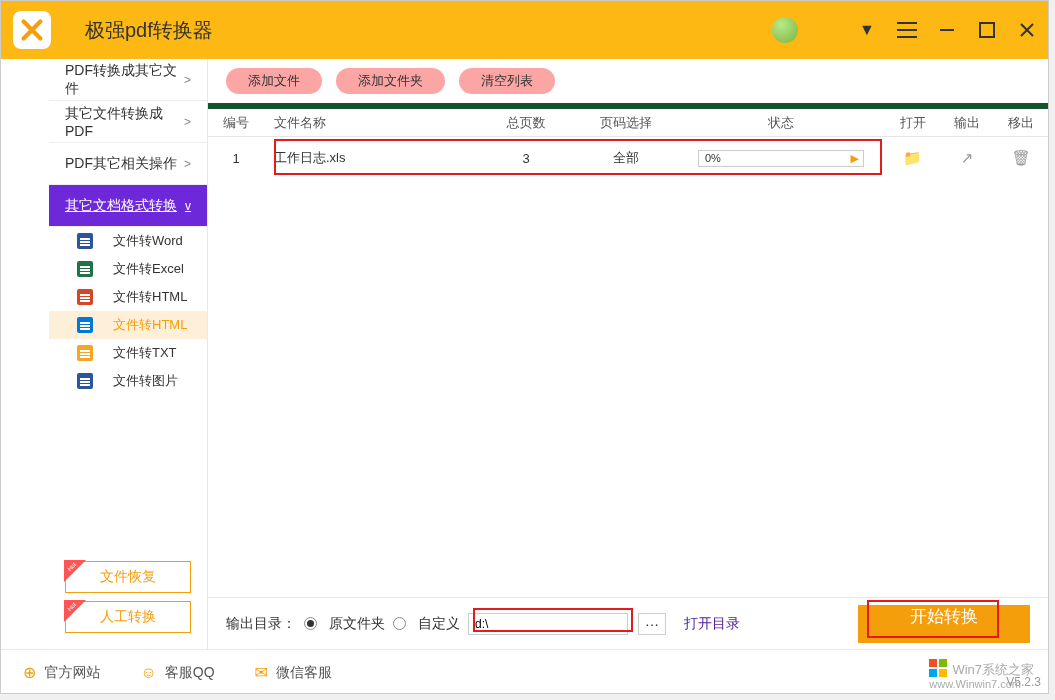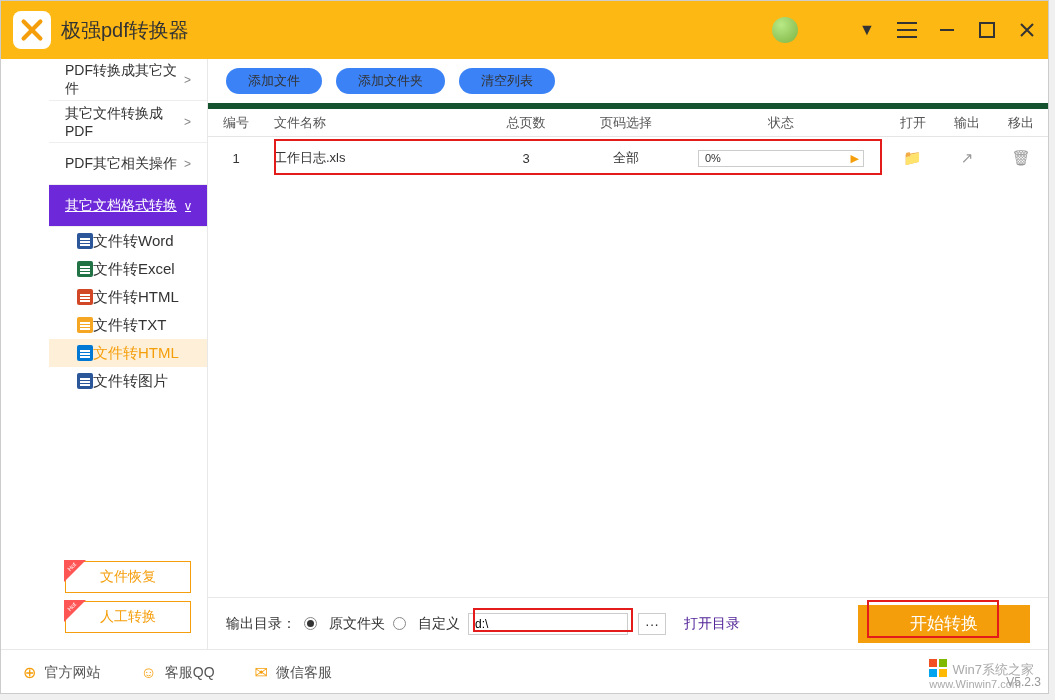--- a/index.html
+++ b/index.html
@@ -1,54 +1,54 @@
 <!DOCTYPE html>
 <html><head>
 <meta charset="utf-8">
 <style>
 * { margin: 0; padding: 0; box-sizing: border-box; font-family: "Microsoft YaHei", sans-serif; }
 body { background: #f0f0f0; width: 1055px; height: 700px; overflow: hidden; position: relative; }
 
 .window { width: 1049px; height: 694px; border: 1px solid #ccc; background: #fff; position: relative; }
 
-.titlebar { height: 58px; background: linear-gradient(to bottom, #fdb813, #fdb813); display: flex; align-items: center; padding: 0 12px; position: relative; }
+.titlebar { height: 58px; background: linear-gradient(to bottom, #fdb813, #fdb813); display: flex; align-items: center; padding: 0 12px; position: relative; gap: 24px; }
 .logo { width: 38px; height: 38px; background: #fff; border-radius: 8px; display: flex; align-items: center; justify-content: center; margin-right: 10px; }
 .logo svg { width: 28px; height: 28px; }
 .app-title { font-size: 20px; color: #333; font-weight: 400; }
 .title-controls { position: absolute; right: 10px; top: 0; height: 58px; display: flex; align-items: center; gap: 18px; }
 .ctrl-icon { width: 22px; height: 22px; display: flex; align-items: center; justify-content: center; cursor: pointer; color: #333; }
 .avatar { width: 26px; height: 26px; border-radius: 50%; background: radial-gradient(circle at 35% 30%, #b8e986, #7cb342); margin-right: 40px; }
 
 .main-area { display: flex; height: 590px; }
 
 .sidebar { width: 204px; border-right: 1px solid #e8e8e8; display: flex; flex-direction: column; margin-left: 48px; }
 .side-category { height: 42px; padding: 0 16px; display: flex; align-items: center; justify-content: space-between; font-size: 14px; color: #333; border-bottom: 1px solid #eee; cursor: pointer; }
 .side-category.active { background: #6d28d9; color: #fff; text-decoration: underline; }
 .chevron { font-size: 12px; color: #888; }
 .side-category.active .chevron { color: #fff; }
 .sub-list { background: #fff; }
-.sub-item { height: 28px; padding: 0 16px 0 28px; display: flex; align-items: center; font-size: 15px; color: #333; gap: 0; cursor: pointer; }
+.sub-item { height: 28px; padding: 0 16px 0 28px; display: flex; align-items: center; font-size: 13px; color: #333; gap: 20px; cursor: pointer; }
 .sub-item.selected { background: #fef0d8; color: #f59e0b; }
 .file-icon { width: 16px; height: 16px; border-radius: 2px; }
 .ic-word { background: #2b579a; }
 .ic-excel { background: #217346; }
 .ic-ppt { background: #d24726; }
 .ic-html { background: #0078d4; }
 .ic-txt { background: #f5a623; }
 .ic-img { background: #2b579a; }
 .file-icon::after { content: ""; display: block; width: 10px; height: 2px; background: #fff; position: relative; top: 5px; left: 3px; box-shadow: 0 3px 0 #fff, 0 6px 0 #fff; }
 
 .side-bottom { margin-top: auto; padding: 0 16px 8px; }
 .side-btn { height: 32px; border: 1px solid #f59e0b; color: #f59e0b; display: flex; align-items: center; justify-content: center; font-size: 14px; margin-bottom: 8px; cursor: pointer; position: relative; background: #fff; }
 .hot-badge { position: absolute; left: -2px; top: -2px; width: 22px; height: 22px; }
 .hot-badge svg { width: 22px; height: 22px; }
 
 .content { flex: 1; display: flex; flex-direction: column; }
 .toolbar { height: 44px; padding: 8px 18px; display: flex; gap: 14px; align-items: center; }
-.tool-btn { height: 26px; padding: 0 22px; border-radius: 13px; background: #3b82f6; color: #333; font-size: 13px; display: flex; align-items: center; cursor: pointer; }
+.tool-btn { height: 26px; padding: 0 22px; border-radius: 13px; background: #fca5a5; color: #333; font-size: 13px; display: flex; align-items: center; cursor: pointer; }
 
 .table-area { flex: 1; position: relative; }
 .table-head { height: 34px; display: flex; align-items: center; border-top: 6px solid #14532d; border-bottom: 1px solid #e5e5e5; font-size: 13px; color: #555; }
 .col-num { width: 56px; text-align: center; }
 .col-name { width: 212px; padding-left: 10px; }
 .col-pages { width: 100px; text-align: center; }
 .col-select { width: 100px; text-align: center; }
 .col-status { width: 210px; text-align: center; }
 .col-open { width: 54px; text-align: center; }
 .col-out { width: 54px; text-align: center; }
@@ -66,21 +66,21 @@
 .red-start { left: 866px; top: 599px; width: 132px; height: 38px; }
 
 .row-icon { color: #999; font-size: 15px; }
 
 .output-bar { height: 52px; border-top: 1px solid #e8e8e8; display: flex; align-items: center; padding: 0 18px; font-size: 14px; color: #333; gap: 8px; }
 .radio { width: 13px; height: 13px; border: 1px solid #888; border-radius: 50%; display: inline-flex; align-items: center; justify-content: center; margin-right: 4px; }
 .radio.checked::after { content: ""; width: 7px; height: 7px; background: #333; border-radius: 50%; }
 .path-input { width: 160px; height: 22px; border: 1px solid #ccc; padding: 0 6px; font-size: 12px; }
 .browse-btn { width: 28px; height: 22px; border: 1px solid #ccc; background: #fff; display: flex; align-items: center; justify-content: center; font-size: 14px; cursor: pointer; margin-left: 2px; }
 .open-dir { color: #4c1d95; font-size: 14px; margin-left: 10px; cursor: pointer; }
-.start-btn { margin-left: auto; width: 172px; height: 38px; background: #f59e0b; color: #fff; font-size: 17px; display: flex; align-items: center; justify-content: center; cursor: pointer; }
+.start-btn { margin-left: auto; width: 172px; height: 38px; background: #f59e0b; color: #fff; font-size: 17px; display: flex; align-items: flex-start; justify-content: center; cursor: pointer; }
 
 .footer { height: 46px; border-top: 1px solid #e8e8e8; display: flex; align-items: center; padding: 0 22px; gap: 40px; font-size: 14px; color: #555; position: relative; }
 .footer-item { display: flex; align-items: center; gap: 8px; cursor: pointer; }
 .footer-icon { color: #f59e0b; font-size: 16px; }
 .version { position: absolute; right: 7px; bottom: 6px; font-size: 12px; color: #999; }
 .watermark { position: absolute; right: 14px; bottom: 4px; font-size: 11px; color: #aaa; text-align: left; line-height: 1.2; }
 .watermark .brand { font-size: 13px; }
 .win-flag { display:inline-block; width:18px; height:18px; position:relative; top:3px; margin-right:2px; }
 </style>
 </head>
@@ -144,27 +144,27 @@
             <span>文件转Word</span>
           </div>
         <div class="sub-item">
             <span class="file-icon ic-excel"></span>
             <span>文件转Excel</span>
           </div>
         <div class="sub-item">
             <span class="file-icon ic-ppt"></span>
             <span>文件转HTML</span>
           </div>
-        <div class="sub-item">
-            <span class="file-icon ic-txt"></span>
-            <span>文件转TXT</span>
-          </div>
         <div class="sub-item selected">
             <span class="file-icon ic-html"></span>
             <span>文件转HTML</span>
+          </div>
+        <div class="sub-item">
+            <span class="file-icon ic-txt"></span>
+            <span>文件转TXT</span>
           </div>
         <div class="sub-item">
             <span class="file-icon ic-img"></span>
             <span>文件转图片</span>
           </div>
       </div>
 
       <div class="side-bottom">
         <div class="side-btn">
           <span class="hot-badge"><svg viewBox="0 0 22 22">

